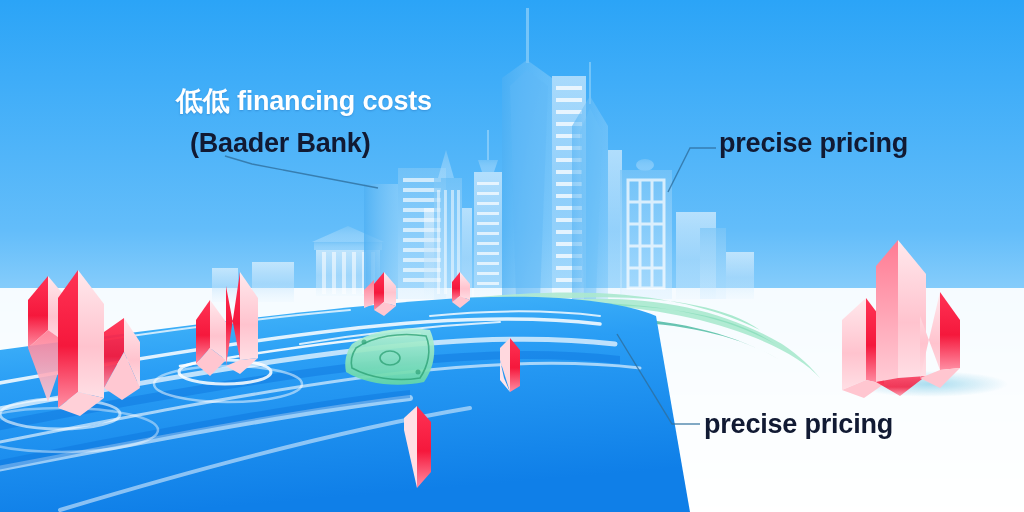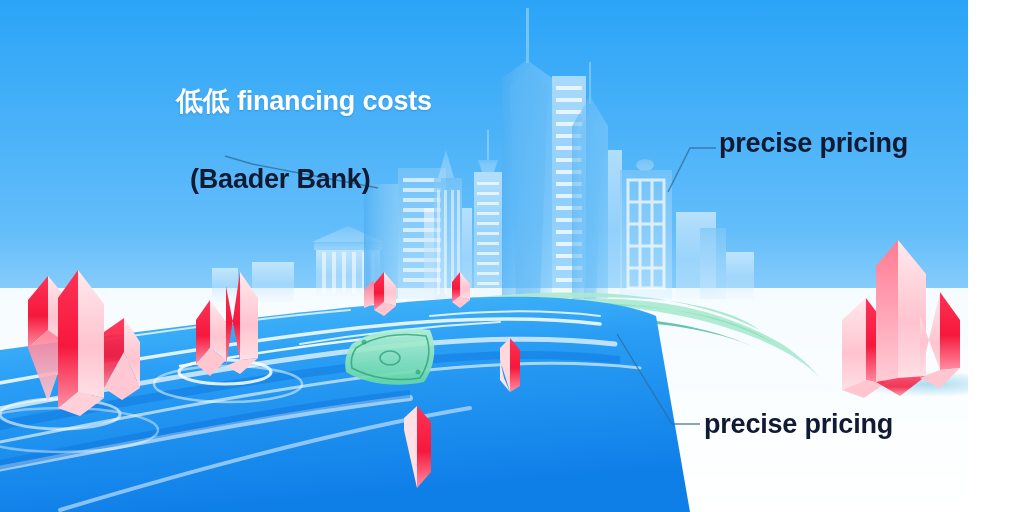--- a/index.html
+++ b/index.html
@@ -1,22 +1,22 @@
 <!DOCTYPE html>
 <html><head>
 <meta charset="utf-8">
 <style>
   html,body{margin:0;padding:0;background:#ffffff;}
   body{width:1024px;height:512px;overflow:hidden;font-family:"Liberation Sans",sans-serif;}
-  #scene{position:relative;width:952px;height:512px;overflow:hidden;background:#4d7c0f;padding-left:16px;}
+  #scene{position:relative;width:1024px;height:512px;overflow:hidden;background:#4d7c0f;}
   #art{position:absolute;left:0;top:0;width:1024px;height:512px;}
   .lbl{position:absolute;font-family:"Liberation Sans",sans-serif;font-weight:bold;letter-spacing:-0.2px;white-space:nowrap;}
   #label-financing{left:176px;top:80px;font-size:27px;line-height:42px;}
   #label-financing .l1{color:#ffffff;text-shadow:0 1px 2px rgba(30,90,160,.35);}
-  #label-financing .l2{color:#111a33;display:block;margin-left:14px;margin-top:36px;}
+  #label-financing .l2{color:#111a33;display:block;margin-left:14px;}
   #label-pricing-top{left:719px;top:128px;font-size:27px;color:#111a33;}
   #label-pricing-bottom{left:704px;top:409px;font-size:27px;color:#111a33;}
 </style>
 </head>
 <body>
 
 <div id="scene">
 
   <svg id="art" viewBox="0 0 1024 512" xmlns="http://www.w3.org/2000/svg">
     <defs>

